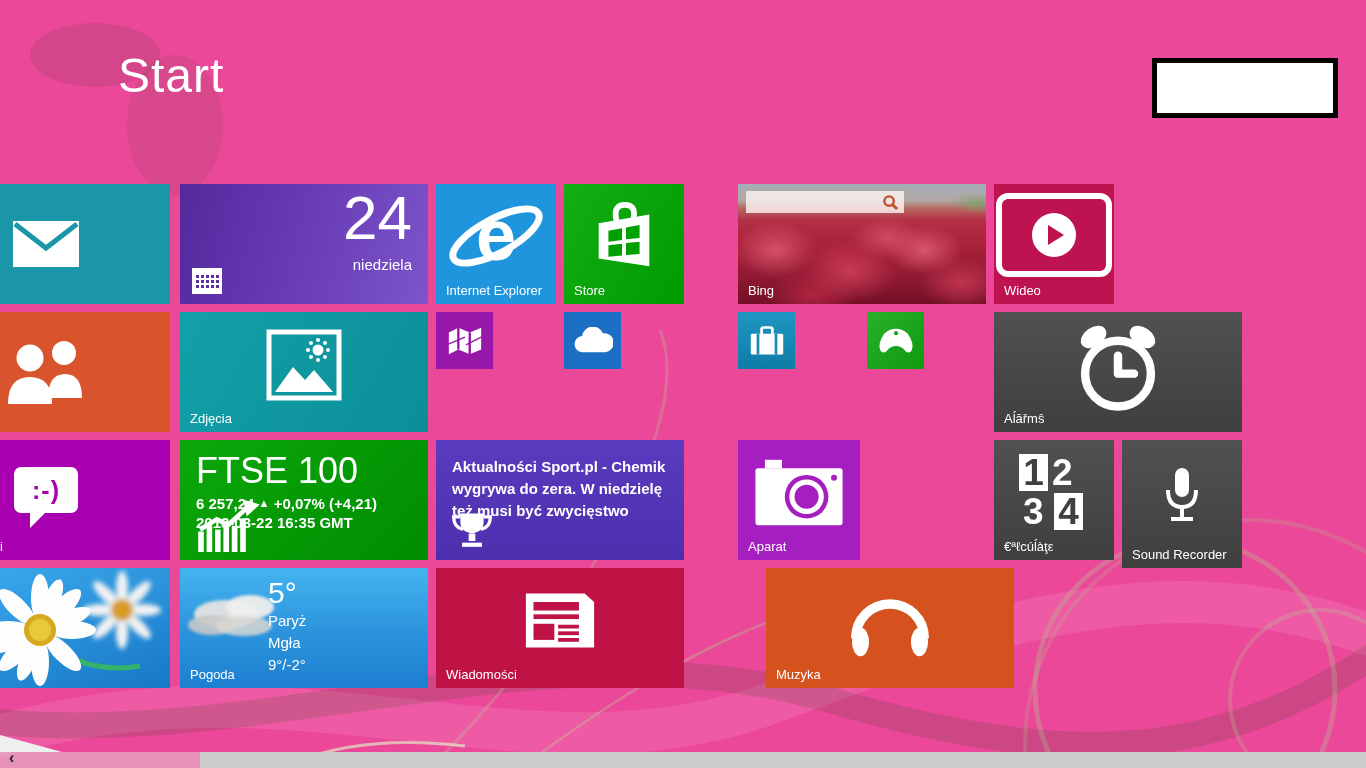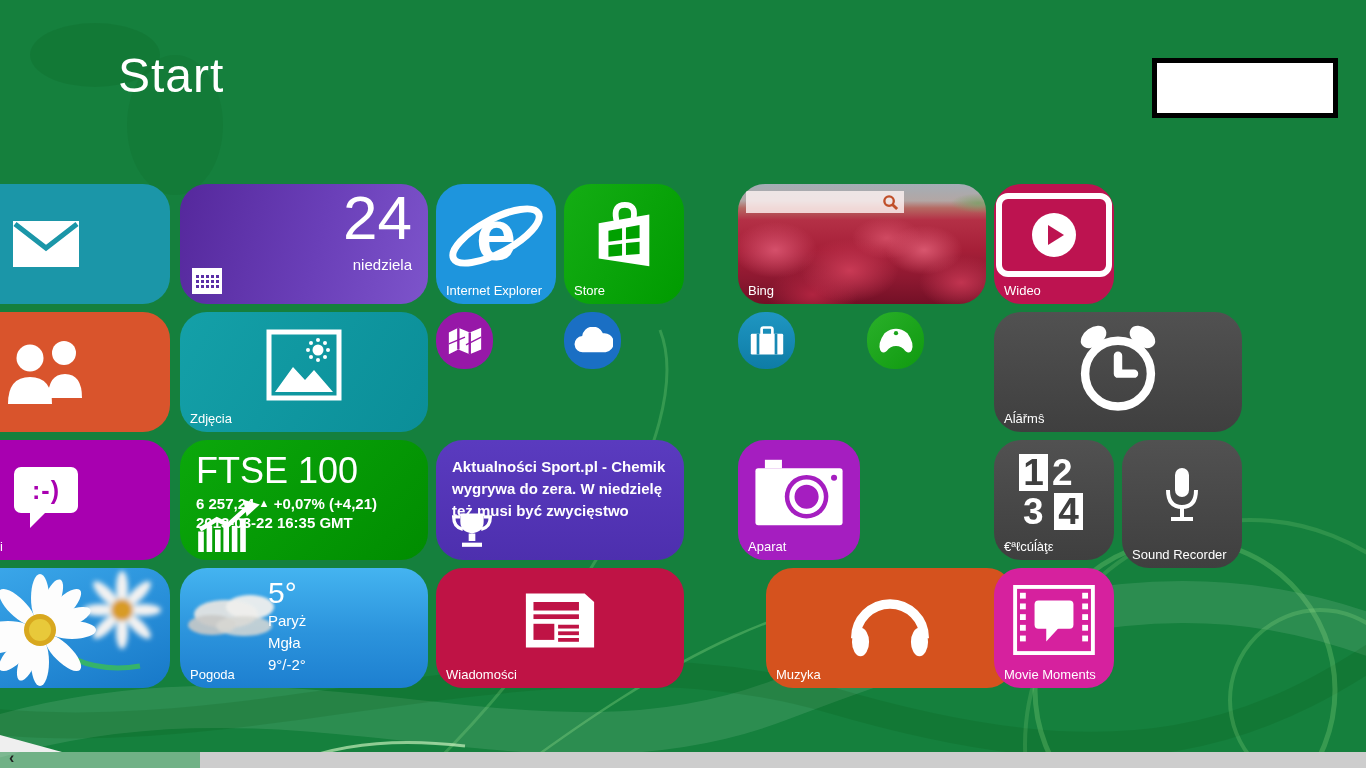--- a/index.html
+++ b/index.html
@@ -1,22 +1,22 @@
 <!DOCTYPE html>
 <html><head>
 <meta charset="utf-8">
 <style>
   html,body{margin:0;padding:0;background:#006b00;}
   .screen{position:relative;width:1366px;height:768px;overflow:hidden;
-    background:#15803d;font-family:"Liberation Sans","DejaVu Sans",sans-serif;color:#fff;}
+    background:#ec4899;font-family:"Liberation Sans","DejaVu Sans",sans-serif;color:#fff;}
   .bg-art{position:absolute;left:0;top:0;z-index:0;pointer-events:none;}
   .start-title{position:absolute;left:118px;top:48px;font-size:48px;font-weight:300;letter-spacing:1px;z-index:2;}
   .user-box{position:absolute;left:1152px;top:58px;width:176px;height:50px;background:#fff;border:5px solid #000;z-index:2;}
 
-  .t{position:absolute;z-index:1;overflow:hidden;display:flex;align-items:center;justify-content:center;border-radius:27px;}
+  .t{position:absolute;z-index:1;overflow:hidden;display:flex;align-items:center;justify-content:center;}
   .lbl{position:absolute;left:10px;bottom:6px;font-size:13px;font-weight:400;white-space:nowrap;}
 
   
   .c-mail{background:#1b96a8;}
   .c-people{background:#d9542c;}
   .c-msg{background:#a800b0;}
   .c-cal{background:linear-gradient(105deg,#55289c 0%,#6a3fb8 55%,#7d54cb 100%);}
   .c-photos{background:linear-gradient(120deg,#14a0a8 0%,#0b8e98 100%);}
   .c-fin{background:linear-gradient(135deg,#0ba80b 0%,#008c00 100%);}
   .c-wx{background:linear-gradient(180deg,#44b4f0 0%,#2b93dc 55%,#1d7fd0 100%);}
@@ -412,40 +412,20 @@
   <div class="t c-gray" style="left:1122px;top:440px;width:120px;height:128px;">
     <svg width="44" height="62" viewBox="0 0 44 62" style="margin-bottom:14px;">
       <rect x="15" y="2" width="14" height="29" rx="7" fill="#fff"></rect>
       <path d="M8 24 q0 17 14 17 q14 0 14 -17" stroke="#fff" stroke-width="4" fill="none"></path>
       <line x1="22" y1="41" x2="22" y2="51" stroke="#fff" stroke-width="4"></line>
       <line x1="11" y1="53" x2="33" y2="53" stroke="#fff" stroke-width="4"></line>
     </svg>
     <span class="lbl">Sound Recorder</span>
   </div>
 
-  <div class="t c-movie" style="left:994px;top:568px;width:120px;height:120px;">
-    <svg width="82" height="70" viewBox="0 0 84 72" style="margin-bottom:16px;">
-      <rect x="2" y="2" width="80" height="68" fill="none" stroke="#fff" stroke-width="4"></rect>
-      <g fill="#fff">
-        <rect x="7" y="8" width="6" height="6"></rect>
-          <rect x="7" y="19" width="6" height="6"></rect>
-          <rect x="7" y="30" width="6" height="6"></rect>
-        <rect x="7" y="41" width="6" height="6"></rect>
-          <rect x="7" y="52" width="6" height="6"></rect>
-        <rect x="71" y="8" width="6" height="6"></rect>
-          <rect x="71" y="19" width="6" height="6"></rect>
-          <rect x="71" y="30" width="6" height="6"></rect>
-        <rect x="71" y="41" width="6" height="6"></rect>
-          <rect x="71" y="52" width="6" height="6"></rect>
-        <rect x="22" y="16" width="40" height="29" rx="4"></rect>
-        <polygon points="34,44 34,58 47,44"></polygon>
-      </g>
-    </svg>
-    <span class="lbl">Movie Moments</span>
-  </div>
 
   <div class="white-wedge"></div>
   <div class="scrollbar">
     <span class="sb-arrow">‹</span>
     <div class="sb-thumb"></div>
   </div>
 
 </div>
 
 </body></html>

